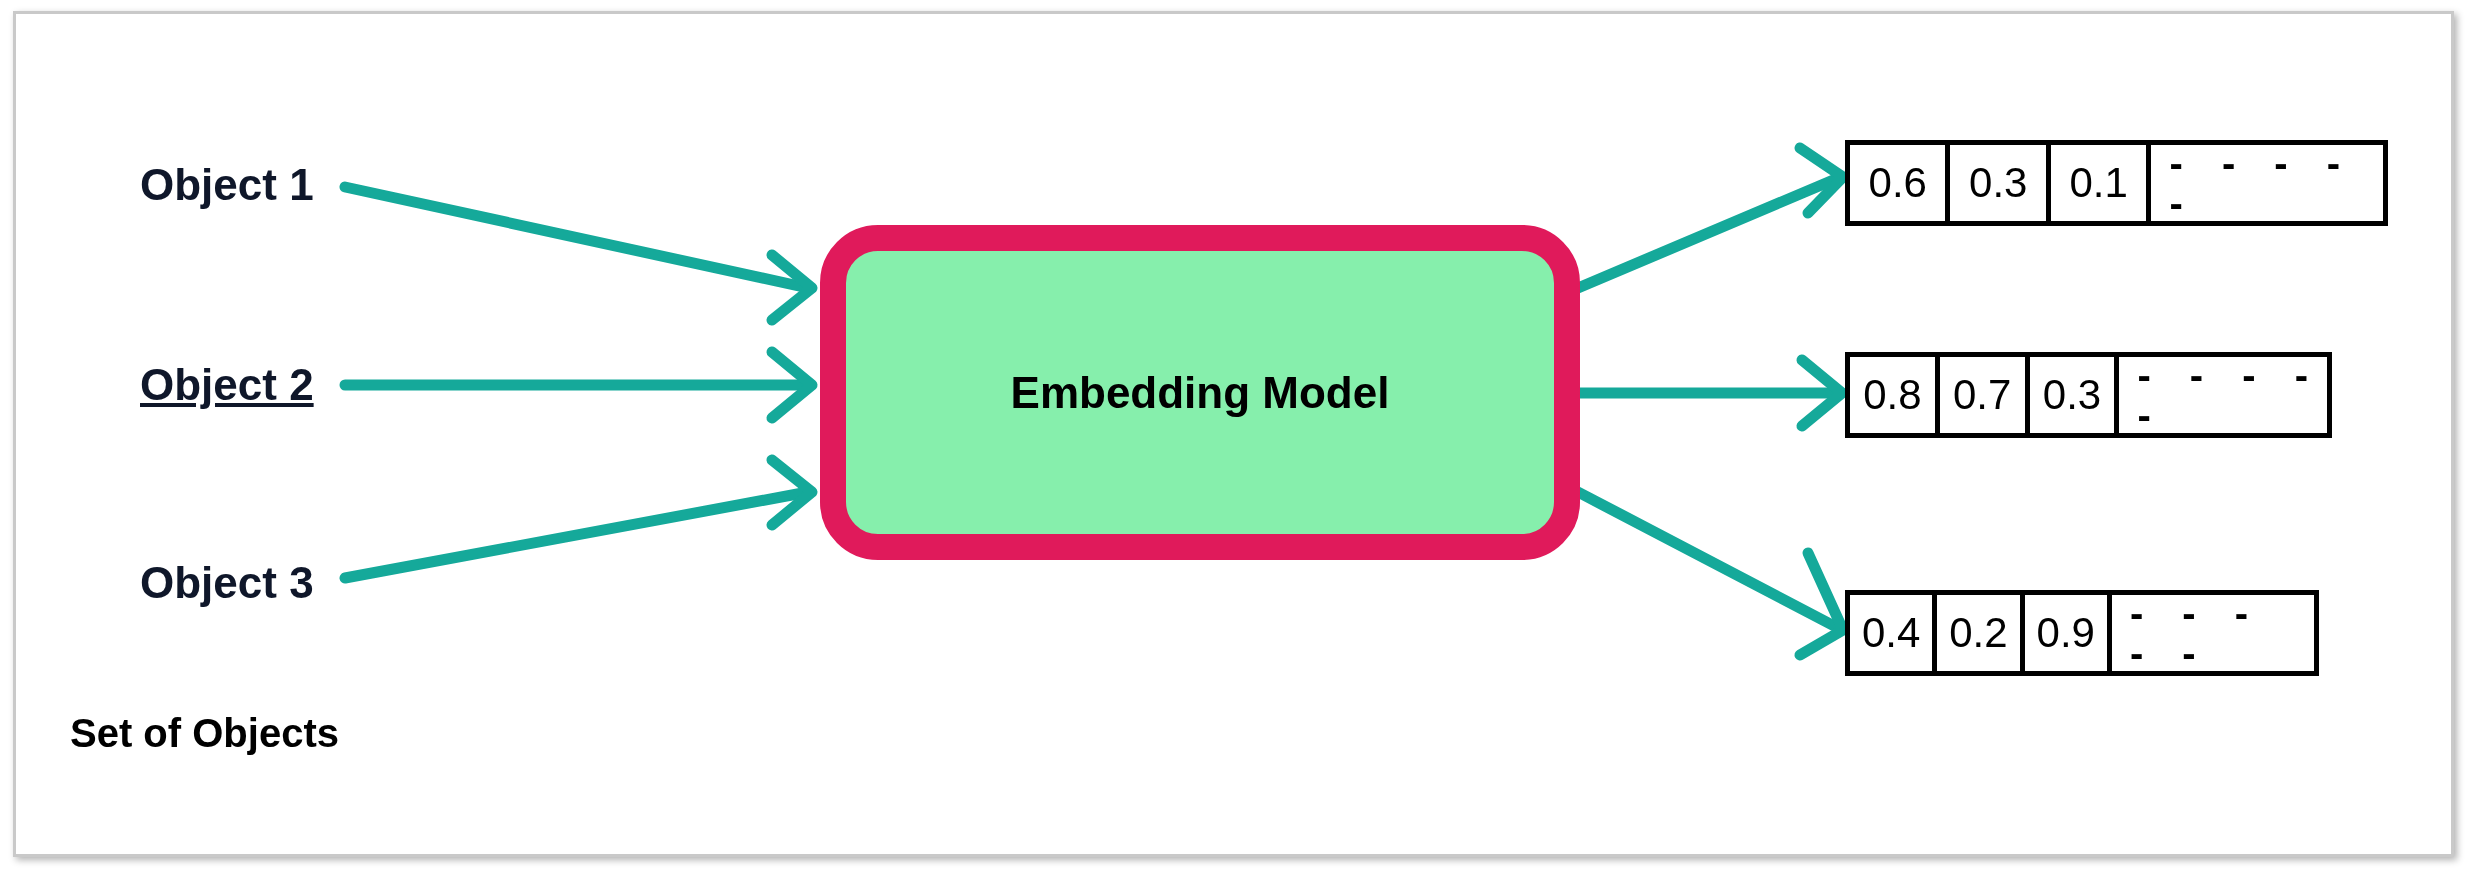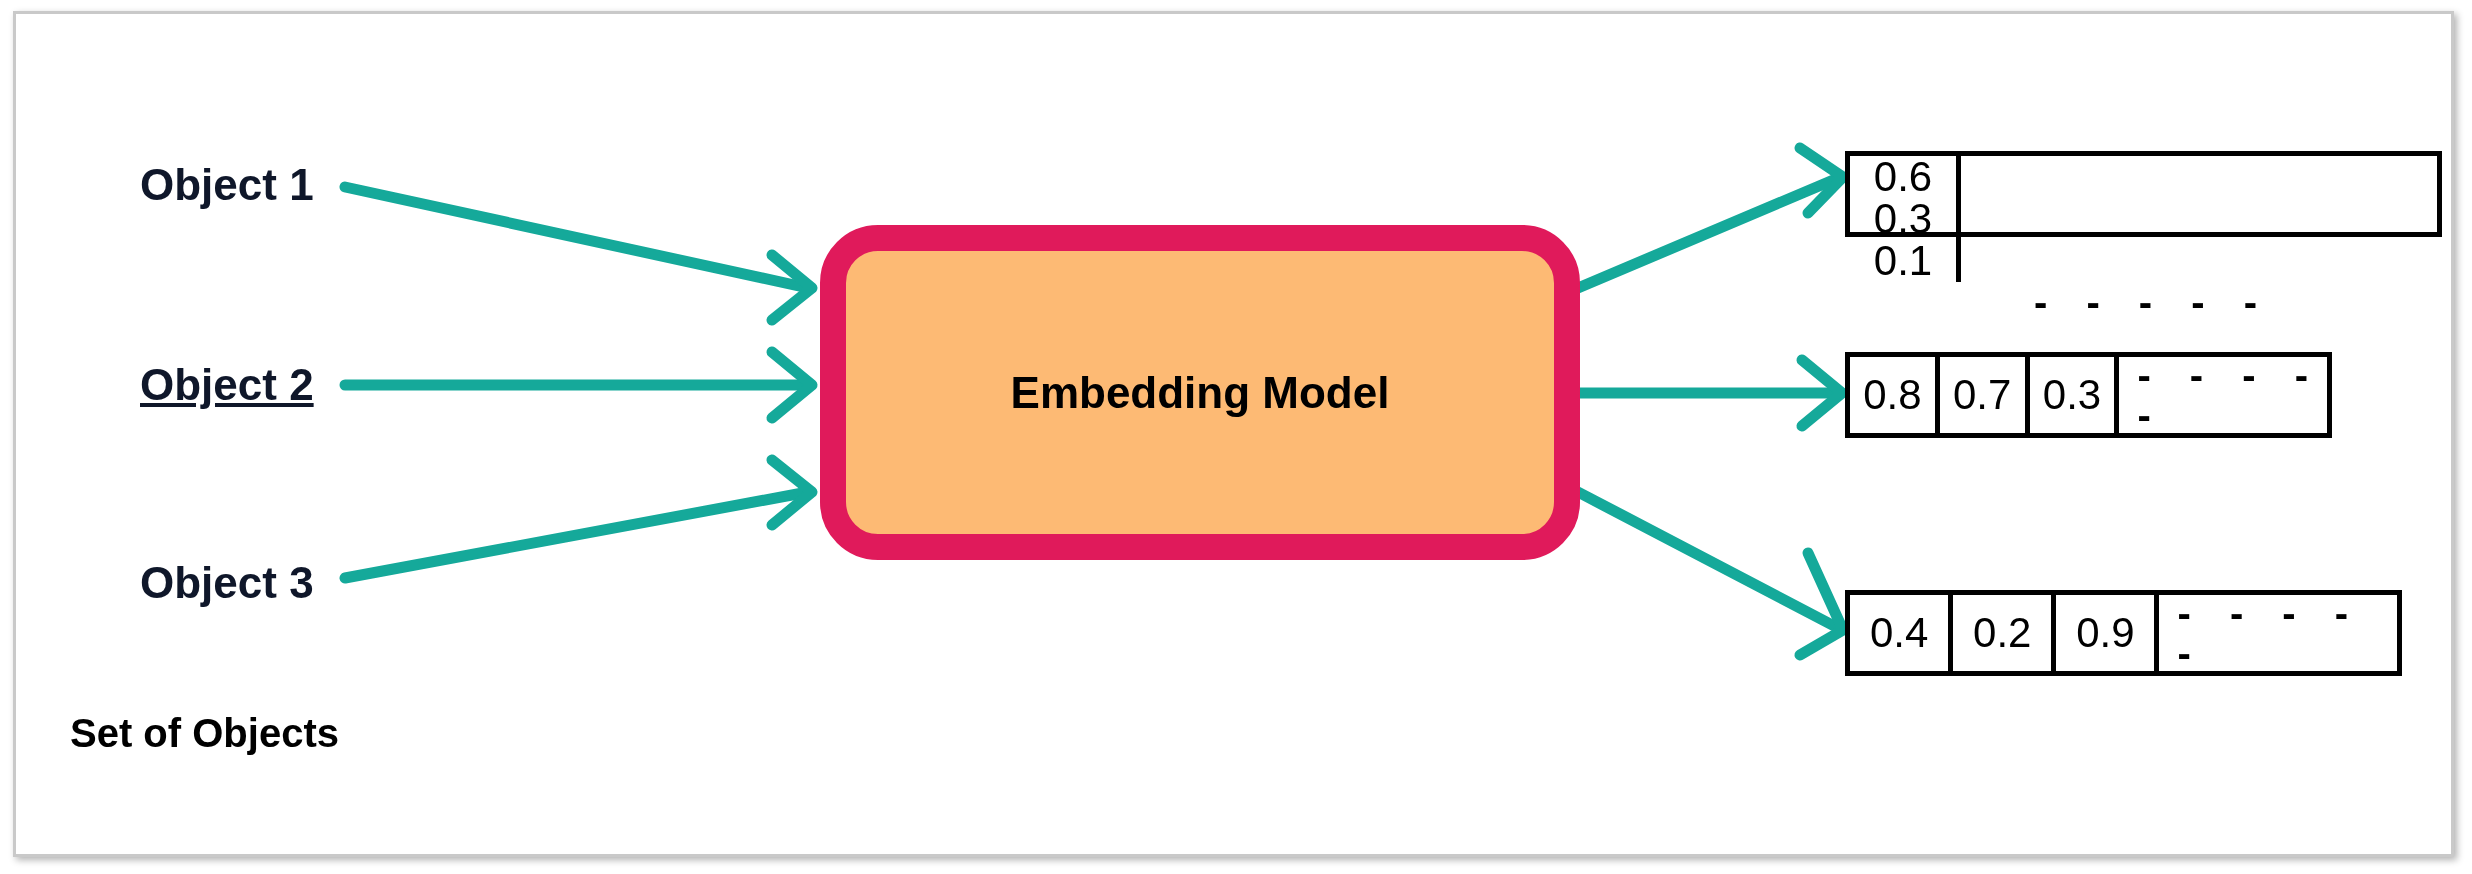--- a/index.html
+++ b/index.html
@@ -52,44 +52,44 @@
 
   .model-box {
     position: absolute;
     left: 820px;
     top: 225px;
     width: 760px;
     height: 335px;
     box-sizing: border-box;
     border: 26px solid #e01a5b;
     border-radius: 58px;
-    background: #fdba74;
+    background: #86efac;
     display: flex;
     align-items: center;
     justify-content: center;
   }
   .model-label {
     font-size: 44px;
     font-weight: bold;
     color: #000000;
     white-space: nowrap;
     line-height: 1;
   }
 
   .vector {
     position: absolute;
     display: flex;
     box-sizing: border-box;
     border: 5px solid #000000;
     background: #ffffff;
     height: 86px;
   }
-  #vector-0 { left: 1845px; top: 151px; width: 597px; flex-direction: column; }
+  #vector-0 { left: 1845px; top: 140px; width: 543px; }
   #vector-1 { left: 1845px; top: 352px; width: 487px; }
-  #vector-2 { left: 1845px; top: 590px; width: 557px; }
+  #vector-2 { left: 1845px; top: 590px; width: 474px; }
 
   .vcell {
     box-sizing: border-box;
     display: flex;
     align-items: center;
     justify-content: center;
     font-size: 42px;
     font-weight: normal;
     color: #000000;
     border-right: 5px solid #000000;

